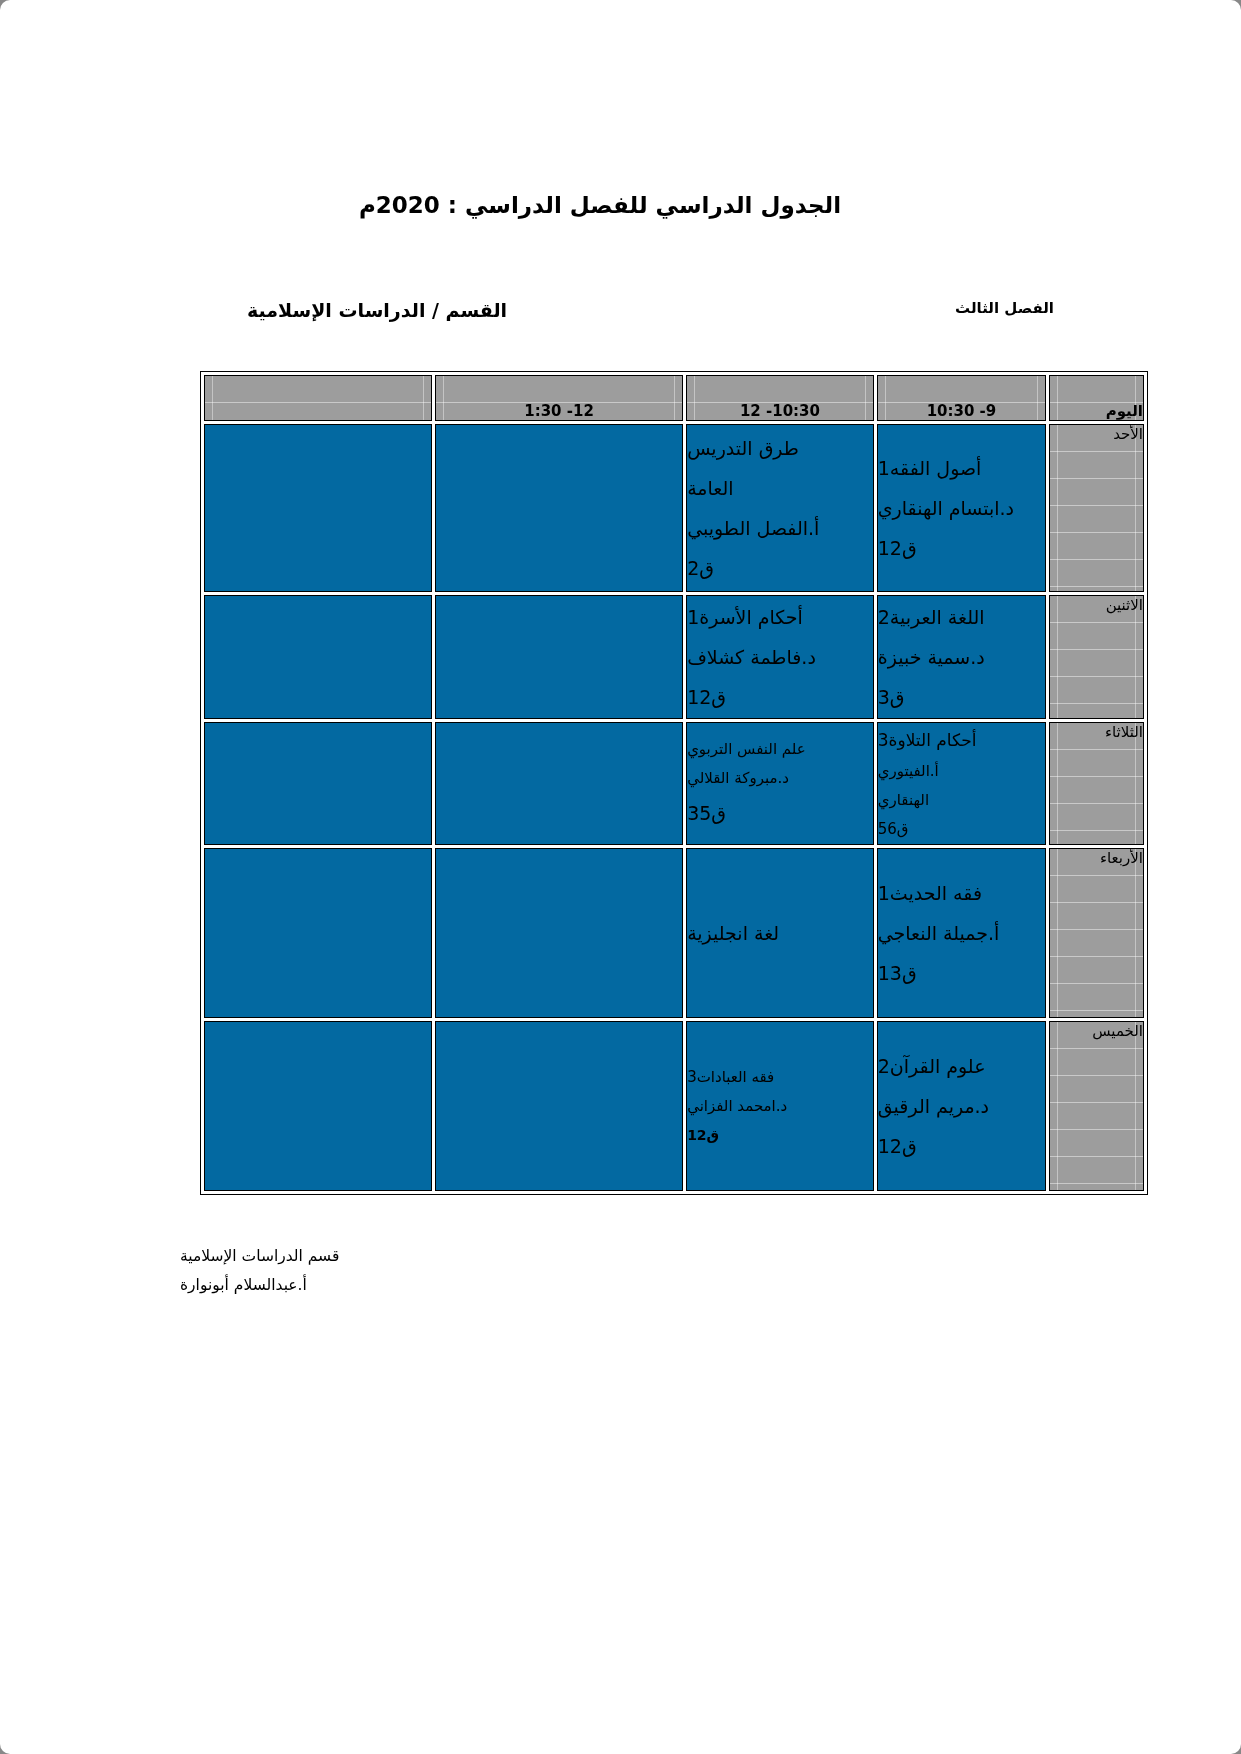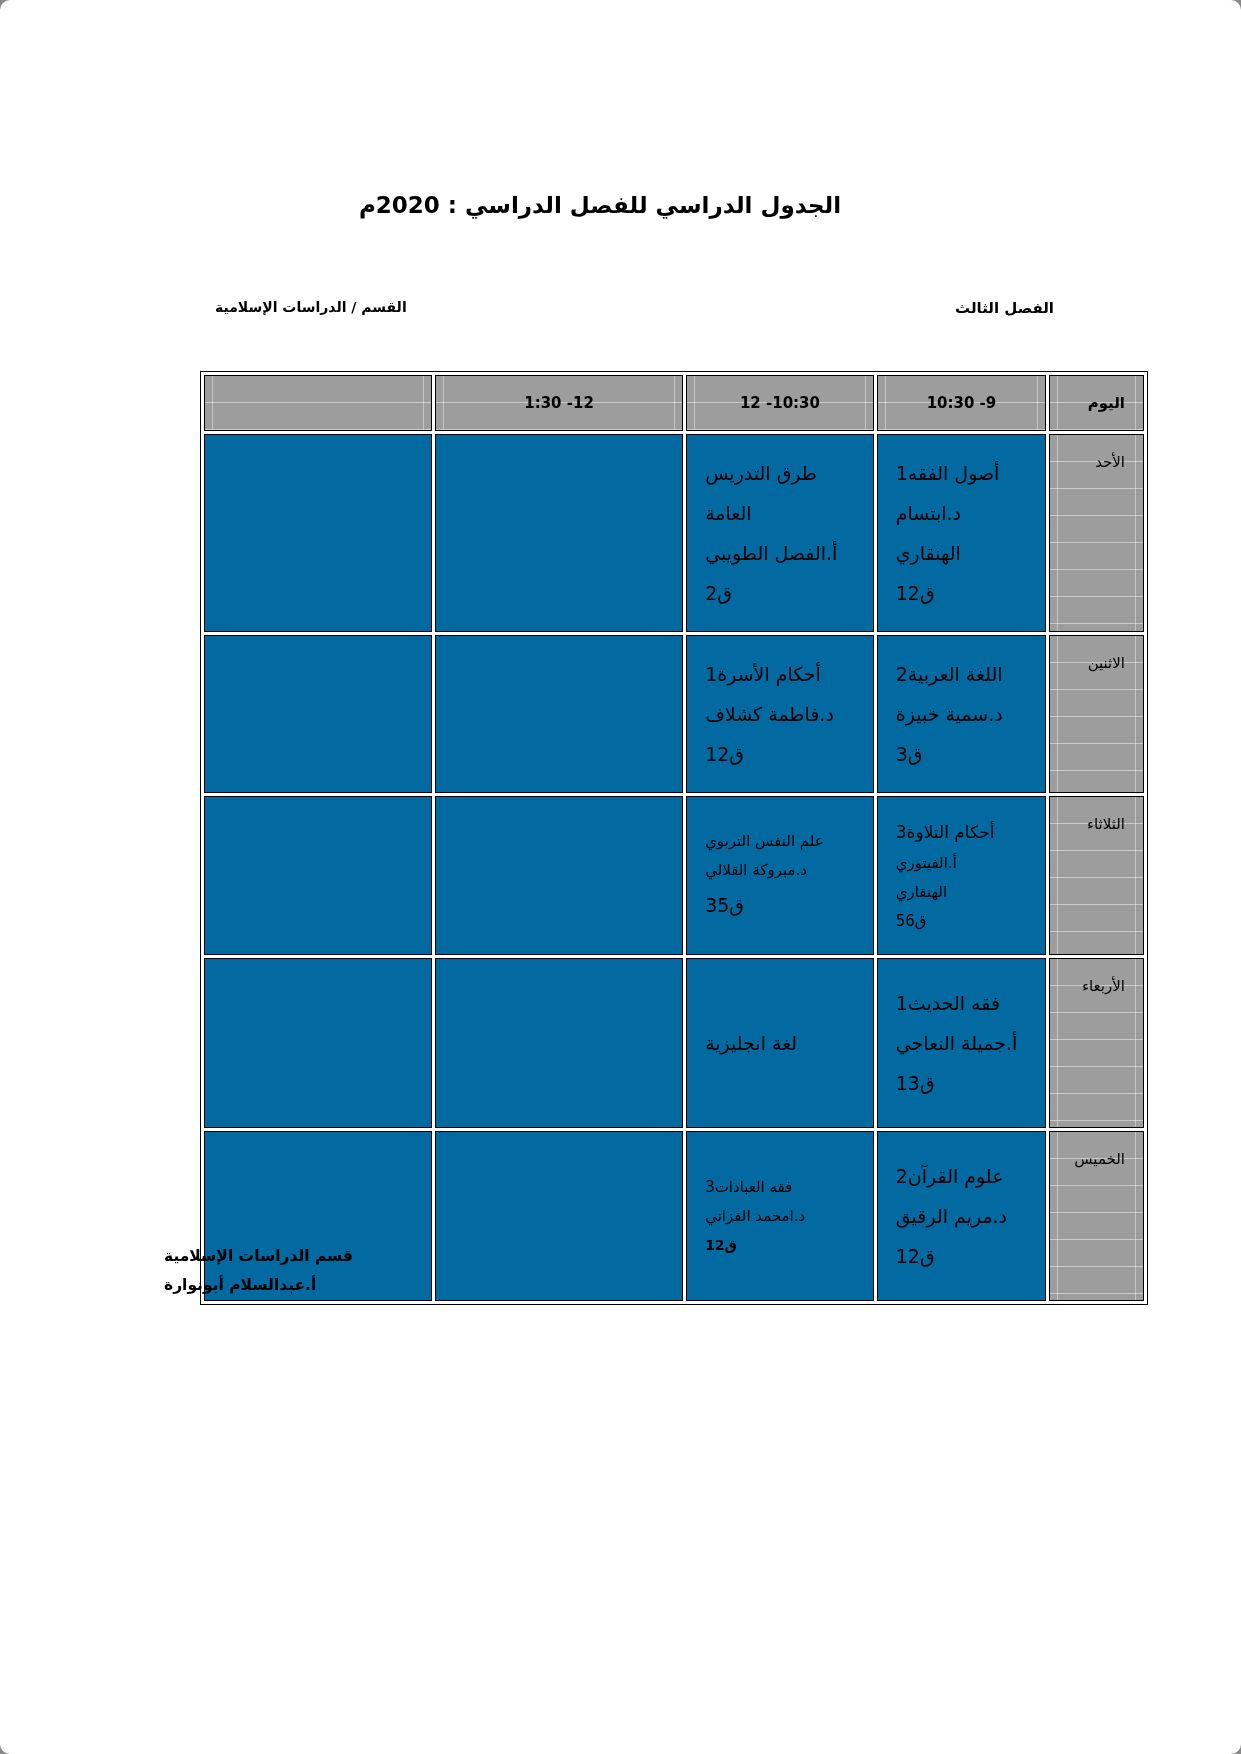--- a/index.html
+++ b/index.html
@@ -19,34 +19,34 @@
     text-align:center;
     font-size:23px;font-weight:bold;
     direction:rtl;
   }
   .subline{position:absolute;top:299px;left:0;width:1241px;height:28px;}
   .semester{
     position:absolute;left:955px;top:0;
     font-size:15px;font-weight:bold;direction:rtl;white-space:nowrap;
   }
   .department{
-    position:absolute;left:215px;top:0;
-    font-size:14px;font-weight:bold;direction:rtl;white-space:nowrap;
+    position:absolute;left:247px;top:0;
+    font-size:19px;font-weight:bold;direction:rtl;white-space:nowrap;
   }
   table.sched{
     position:absolute;left:200px;top:371px;
     width:948px;
     border-collapse:separate;
     border-spacing:3px;
     border:1px solid #000;
     table-layout:fixed;
   }
   table.sched td,table.sched th{
     border:1px solid #000;
-    padding:18px;
+    padding:0;
     overflow:hidden;
   }
   .gray{
     background-color:#9d9d9d;
     background-image:
       repeating-linear-gradient(to bottom, rgba(0,0,0,0) 0px, rgba(0,0,0,0) 26px, rgba(255,255,255,.45) 26px, rgba(255,255,255,.45) 27px),
       linear-gradient(to right, rgba(0,0,0,0) 0px, rgba(0,0,0,0) 7px, rgba(255,255,255,.4) 7px, rgba(255,255,255,.4) 8px, rgba(0,0,0,0) 8px),
       linear-gradient(to left, rgba(0,0,0,0) 0px, rgba(0,0,0,0) 7px, rgba(255,255,255,.4) 7px, rgba(255,255,255,.4) 8px, rgba(0,0,0,0) 8px);
   }
   th.timehdr{
@@ -72,22 +72,22 @@
     vertical-align:middle;
     text-align:left;
     direction:rtl;
     padding:2px 6px 2px 2px;
   }
   .lg{font-size:19px;line-height:40px;}
   .md{font-size:17px;line-height:34px;}
   .sm{font-size:15px;line-height:29px;}
   .smb{font-size:14px;line-height:29px;font-weight:bold;}
   .footer{
-    position:absolute;left:164px;top:1242px;
-    font-size:15.5px;font-weight:bold;
+    position:absolute;left:180px;top:1242px;
+    font-size:15.5px;font-weight:normal;
     direction:rtl;text-align:left;
     line-height:29px;
     white-space:nowrap;
   }
 </style>
 </head>
 <body>
 
 <div class="page">
 

